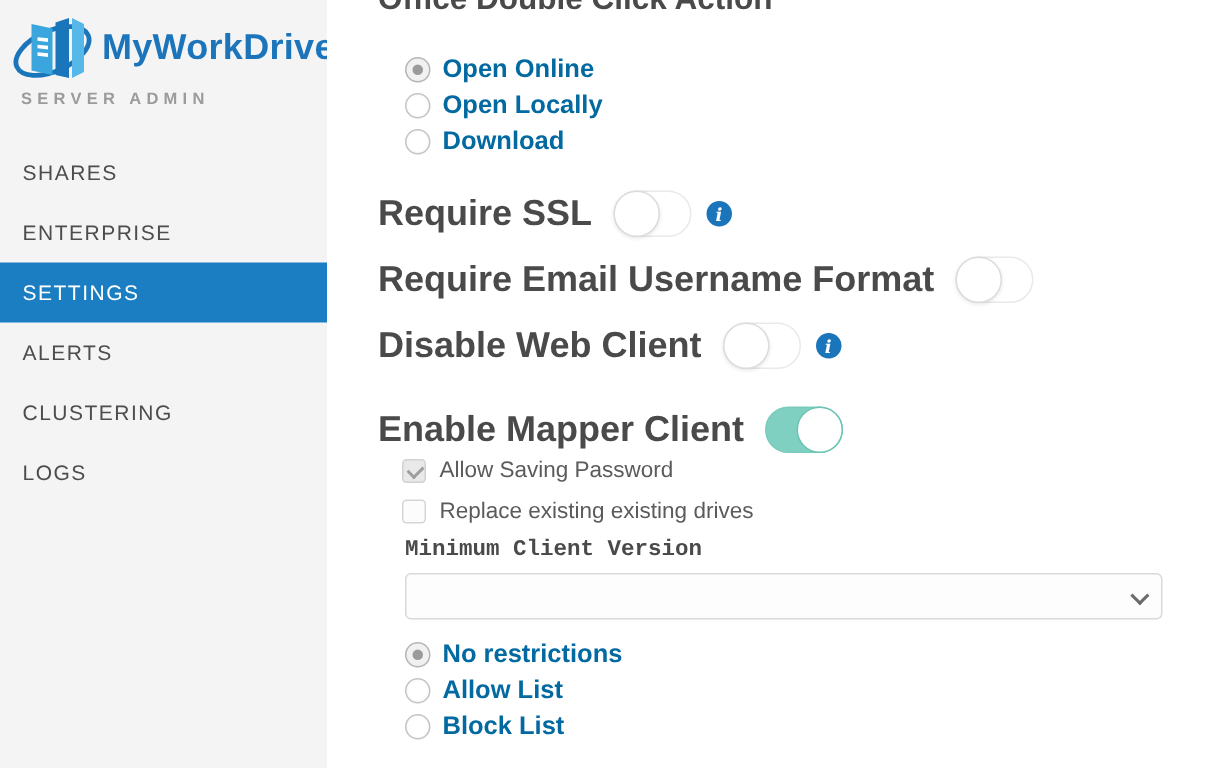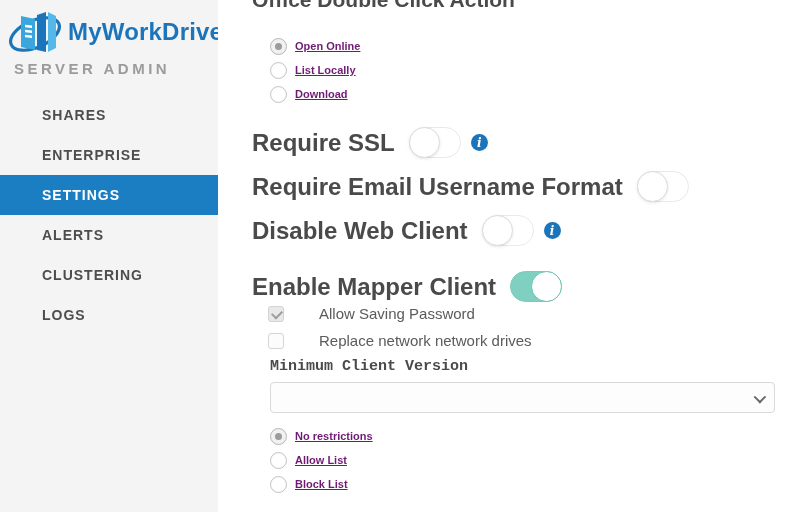--- a/index.html
+++ b/index.html
@@ -5,24 +5,24 @@
   * { margin:0; padding:0; box-sizing:border-box; }
   html,body { width:803px; height:512px; overflow:hidden; background:#fff;
               font-family:"Liberation Sans", sans-serif; }
 
   
   .sidebar { position:absolute; left:0; top:0; width:218px; height:512px; background:#f4f4f4; }
   .logo-block { position:absolute; left:8px; top:6px; width:210px; }
   .logo-row { display:flex; align-items:center; }
   .logo-icon { width:58px; height:52px; flex:0 0 auto; }
   .brand-name { font-size:24px; font-weight:bold; color:#1c75bb; letter-spacing:0.2px; margin-left:2px; }
-  .brand-sub { margin:2px 0 0 6px; font-size:15px; font-weight:bold; letter-spacing:3.5px; color:#9b9b9b; }
+  .brand-sub { margin:2px 0 0 6px; font-size:11px; font-weight:bold; letter-spacing:3.5px; color:#9b9b9b; }
 
   .nav { position:absolute; left:0; top:95px; width:218px; }
-  .nav-item { height:40px; line-height:40px; padding-left:42px; font-size:14px; font-weight:bold;
+  .nav-item { height:40px; line-height:40px; padding-left:15px; font-size:14px; font-weight:normal;
               letter-spacing:1px; color:#4d4d4d; cursor:pointer; }
   .nav-item.active { background:#1b7ec2; color:#ffffff; }
 
   
   .main { position:absolute; left:218px; top:0; width:585px; height:512px; background:#fff; }
 
   .section-heading { position:absolute; left:34px; top:-13px; font-size:21px; line-height:26px;
                      font-weight:bold; color:#4a4a4a; white-space:nowrap; }
 
   .bold-label { font-size:24px; font-weight:bold; color:#4a4a4a; white-space:nowrap; }
@@ -48,25 +48,25 @@
   
   .radio-group { position:absolute; left:52px; }
   .rg-office { top:34px; }
   .rg-restrict { top:424px; }
   .radio-row { display:flex; align-items:center; height:24px; cursor:pointer; }
   .radio { width:17px; height:17px; border-radius:50%; border:1px solid #c4c4c4;
            background:radial-gradient(#ffffff 55%, #eeeeee); position:relative; flex:0 0 auto; }
   .radio.selected { border-color:#b5b5b5; background:#f1f1f1; }
   .radio.selected::after { content:""; position:absolute; left:4px; top:4px; width:7px; height:7px;
                            border-radius:50%; background:#9b9b9b; }
-  .radio-label { margin-left:8px; font-size:11px; font-weight:bold; color:#701a75; white-space:nowrap;text-decoration:underline; }
+  .radio-label { margin-left:8px; font-size:17px; font-weight:bold; color:#0369a1; white-space:nowrap; }
 
   
   .checkbox-group { position:absolute; left:50px; top:300px; }
-  .checkbox-row { display:flex; align-items:center; height:27px; cursor:pointer;gap:26px; }
+  .checkbox-row { display:flex; align-items:center; height:27px; cursor:pointer; }
   .checkbox { width:16px; height:16px; border:1px solid #d5d5d5; border-radius:3px; background:#fcfcfc;
               position:relative; flex:0 0 auto; }
   .checkbox.checked.disabled { background:#e9e9e9; border-color:#d2d2d2; }
   .checkbox.checked::after { content:""; position:absolute; left:3px; top:3px; width:8px; height:5px;
                              border-left:2px solid #9e9e9e; border-bottom:2px solid #9e9e9e;
                              transform:rotate(-45deg); }
   .checkbox-label { margin-left:9px; font-size:15px; color:#5b5b5b; white-space:nowrap; }
 
   
   .min-version-label { position:absolute; left:52px; top:358px; font-size:15px; font-weight:bold;
@@ -112,21 +112,21 @@
 
   <div class="section-heading">Office Double Click Action</div>
 
   <div class="radio-group rg-office">
     <div class="radio-row">
       <span class="radio selected"></span>
       <span class="radio-label">Open Online</span>
     </div>
     <div class="radio-row">
       <span class="radio"></span>
-      <span class="radio-label">List Locally</span>
+      <span class="radio-label">Open Locally</span>
     </div>
     <div class="radio-row">
       <span class="radio"></span>
       <span class="radio-label">Download</span>
     </div>
   </div>
 
   <div class="toggle-row row-ssl">
     <span class="bold-label">Require SSL</span>
     <span class="toggle">
@@ -157,21 +157,21 @@
       </span>
   </div>
 
   <div class="checkbox-group">
     <div class="checkbox-row">
       <span class="checkbox checked disabled"></span>
       <span class="checkbox-label">Allow Saving Password</span>
     </div>
     <div class="checkbox-row">
       <span class="checkbox"></span>
-      <span class="checkbox-label">Replace network network drives</span>
+      <span class="checkbox-label">Replace existing existing drives</span>
     </div>
   </div>
 
   <div class="min-version-label">Minimum Client Version</div>
   <div class="select-box">
     <span></span>
     <span class="select-chevron"></span>
   </div>
 
   <div class="radio-group rg-restrict">

